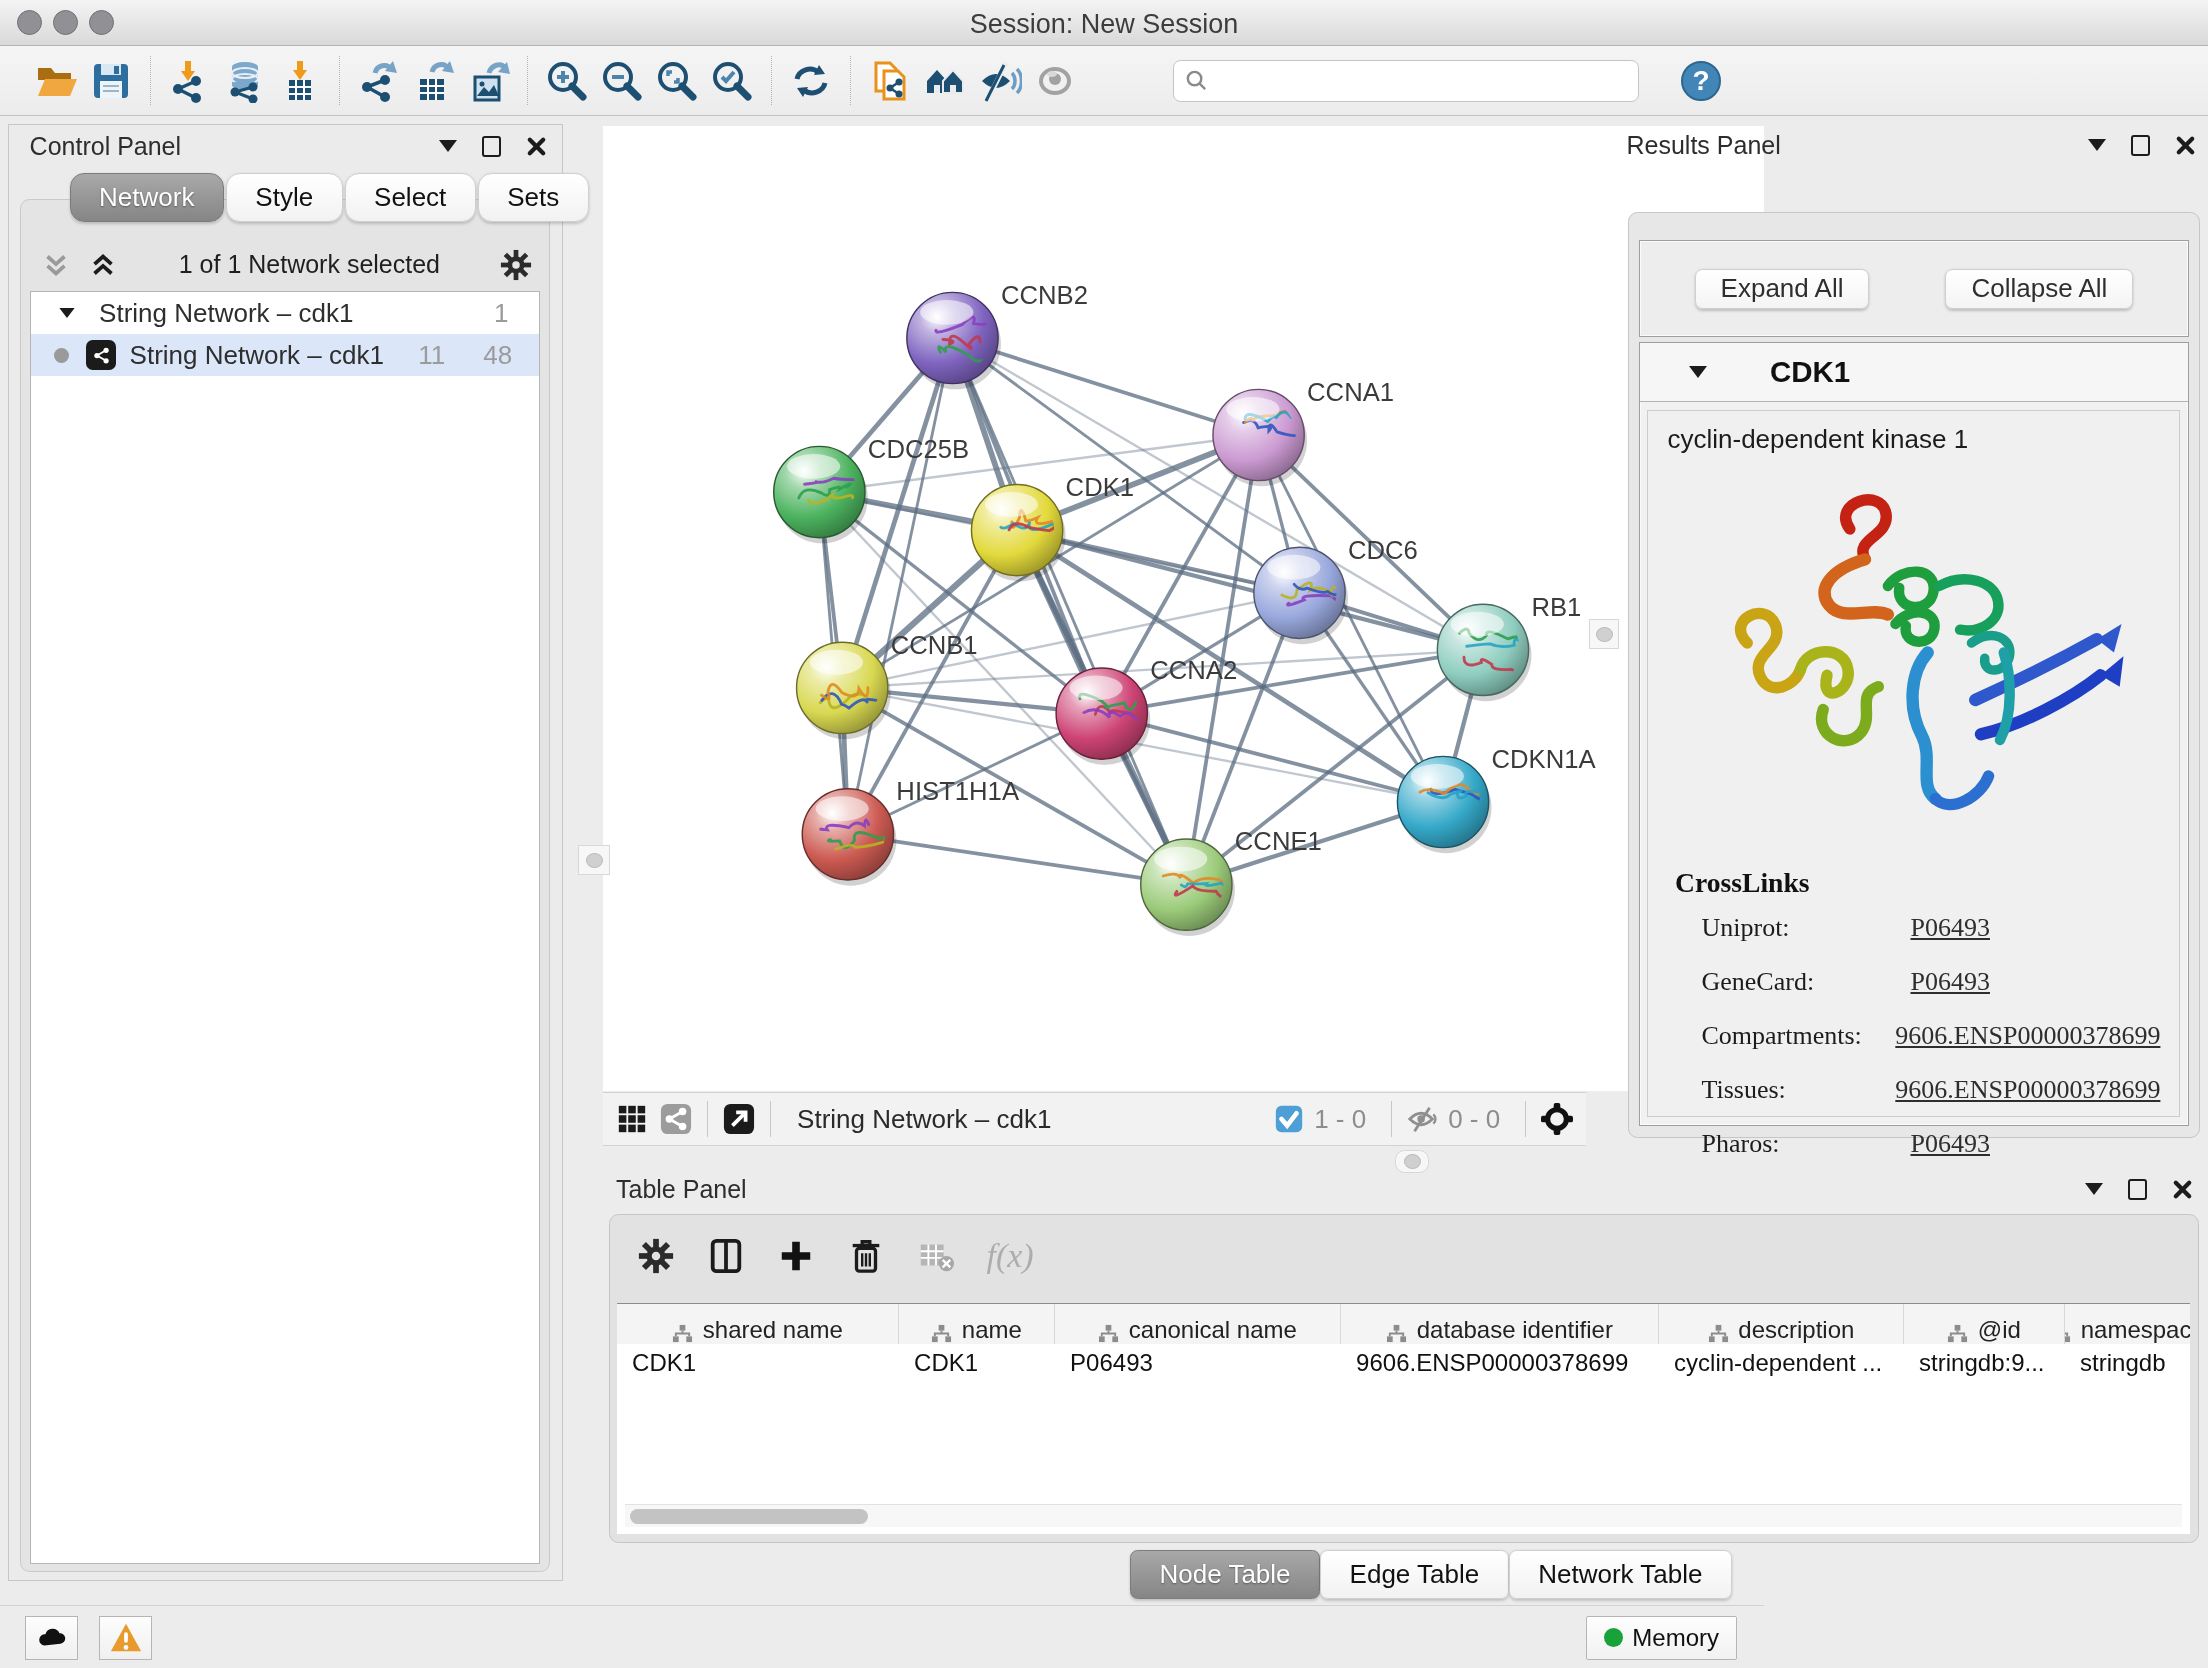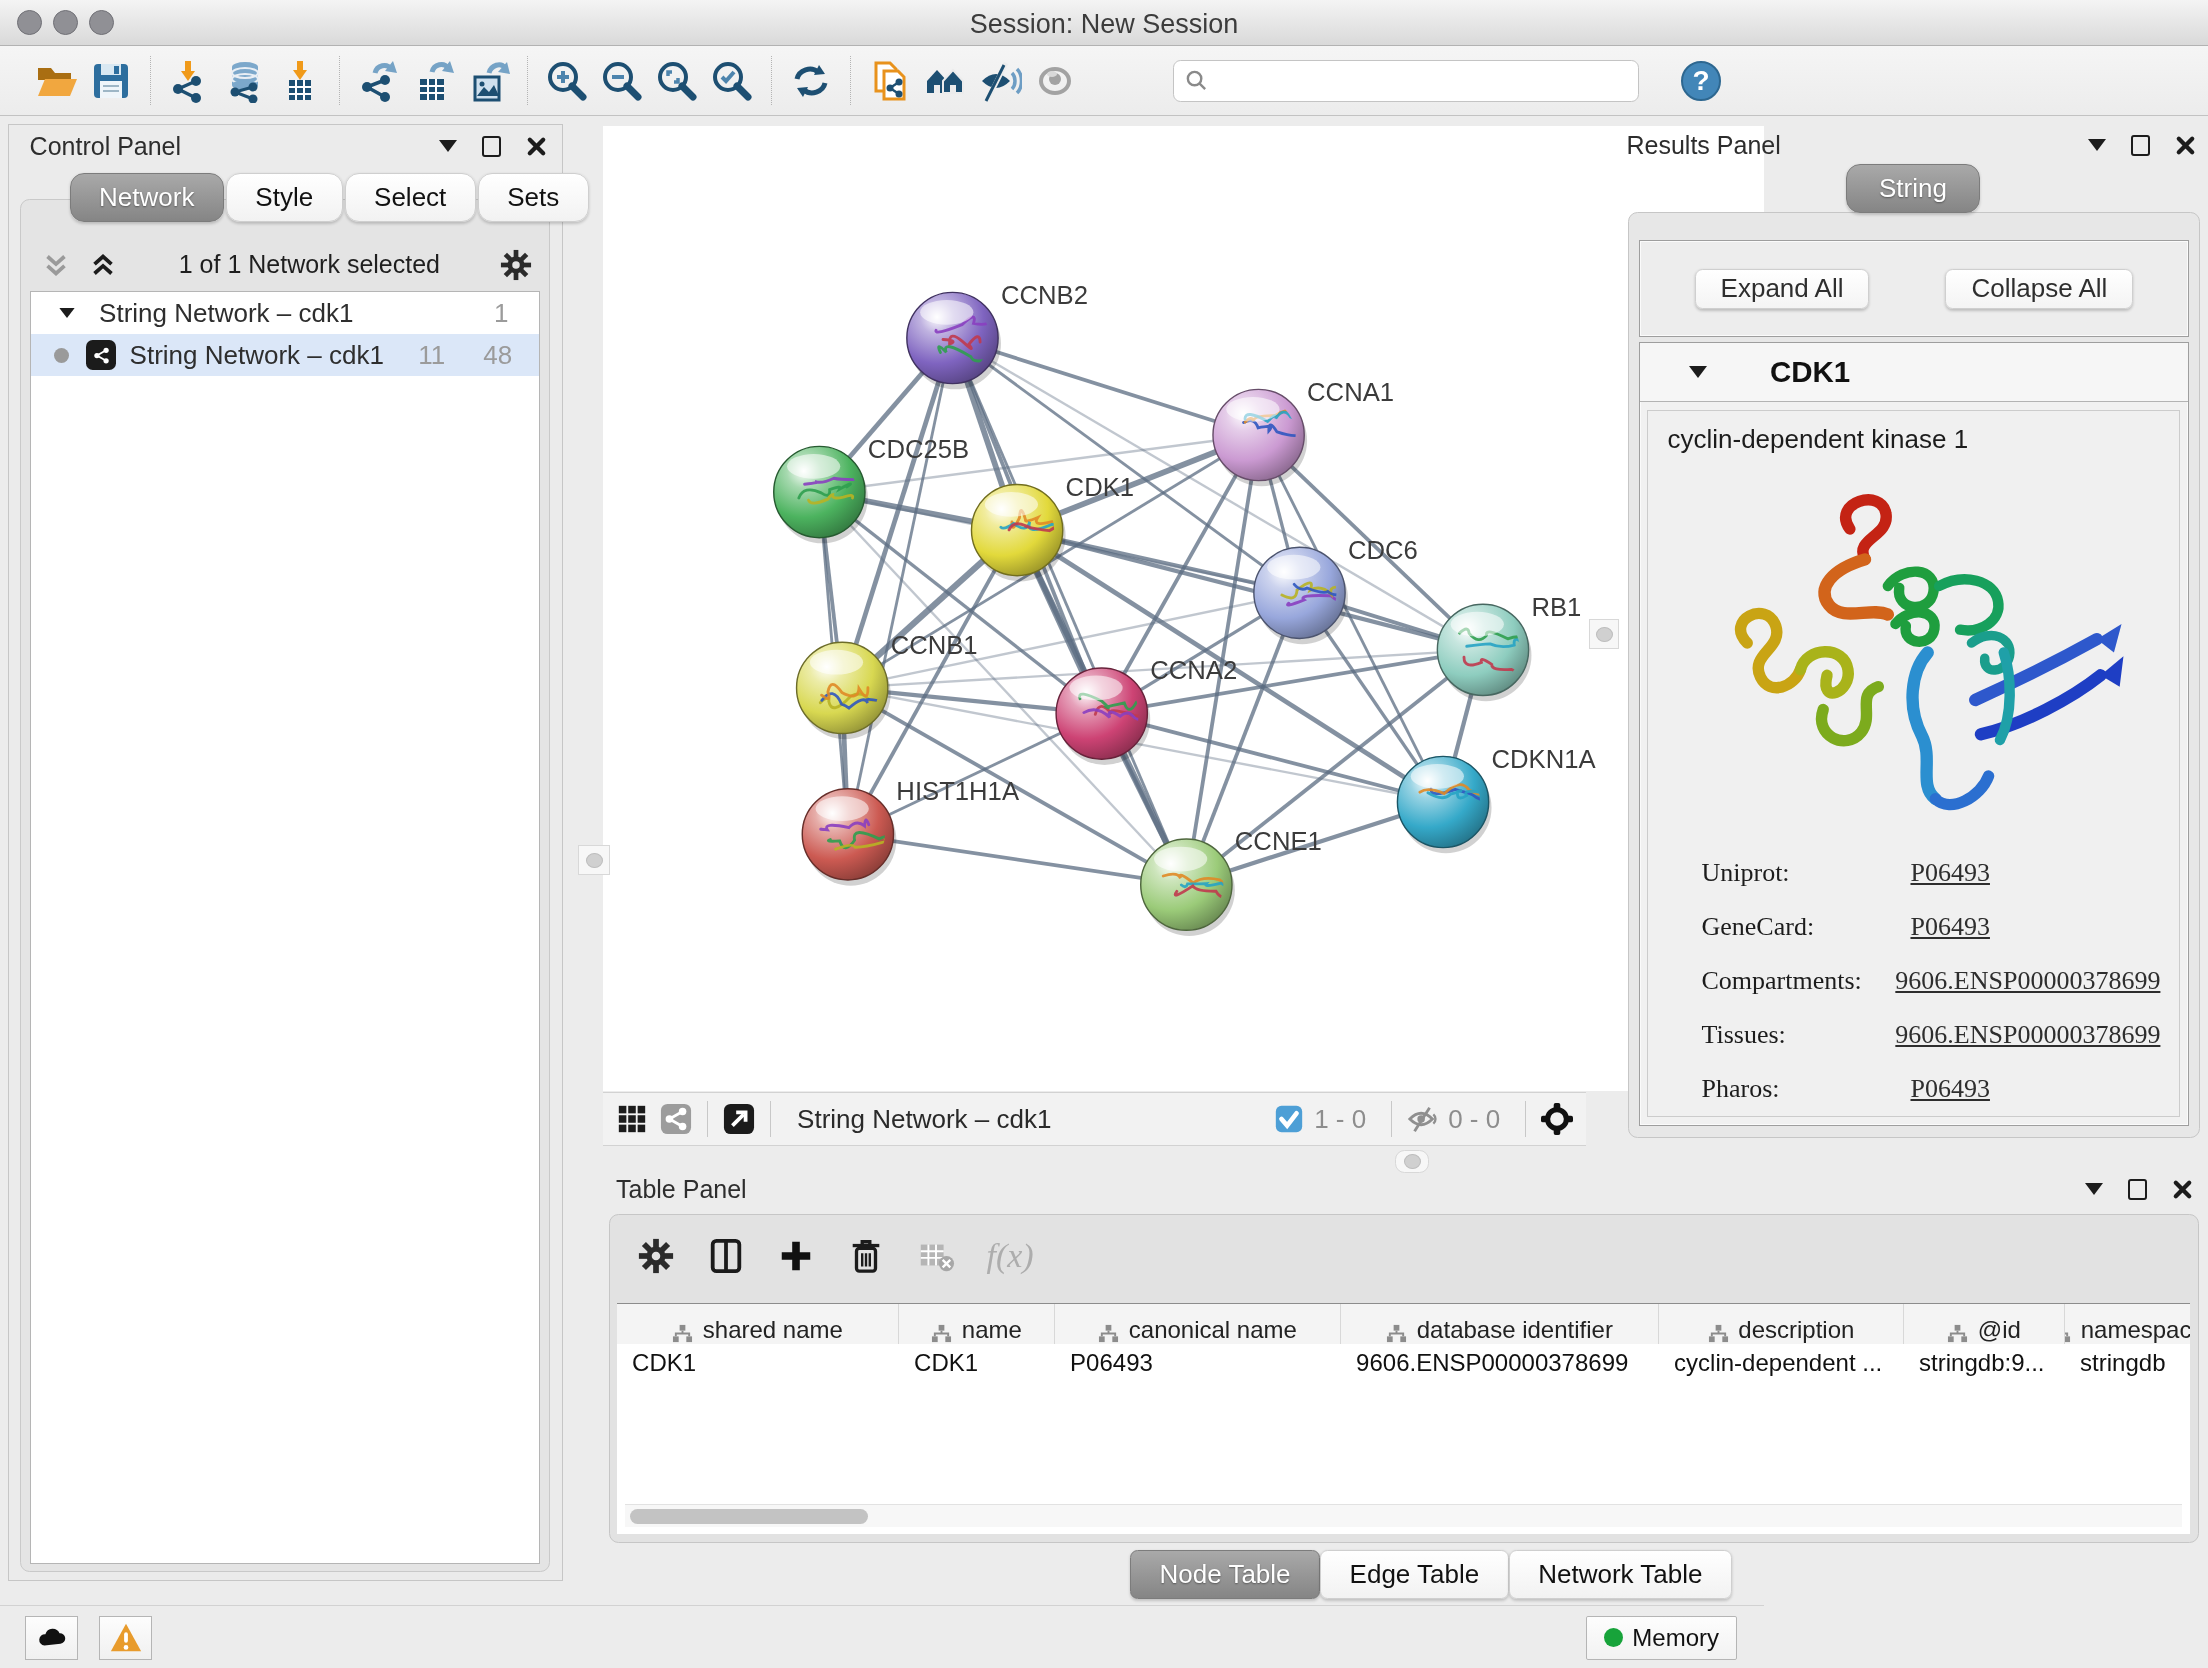--- a/index.html
+++ b/index.html
@@ -746,23 +746,20 @@
     <span class="panel-header-icons">
       <span class="tri-down"></span>
       <span class="float-ico"></span>
       <span class="x-ico">
         <svg viewBox="0 0 22 22">
             <path d="M4 4L18 18M18 4L4 18" stroke="#1c1c1c" stroke-width="4.5" stroke-linecap="round"></path>
           </svg>
         </span>
     </span>
   </div>
-  <div id="rp-tab-wrap">
-    <div class="tab sel" style="padding:0 32px">String</div>
-  </div>
   <div id="rp-body">
     <div id="rp-box1">
       <div id="rp-box1-inner">
         <div class="rp-btn">Expand All</div>
         <div class="rp-btn">Collapse All</div>
       </div>
     </div>
     <div id="rp-box2">
       <div id="rp-gene-header">
         <span class="tri-down"></span>
@@ -783,20 +780,21 @@
             <path d="M250 190c-18 20-22 58-6 88 12 24-4 52 14 66" stroke="#2b8fd0" stroke-width="13"></path>
             <path d="M258 344c16 16 48-2 56-24" stroke="#2b6fd0" stroke-width="12"></path>
             <path d="M300 240c40-18 92-44 128-64" stroke="#2e58cc" stroke-width="13"></path>
             <path d="M428 176l26-16-8 30z" fill="#2e58cc" stroke="none"></path>
             <path d="M306 276c44-10 96-38 126-62" stroke="#1e3ec4" stroke-width="13"></path>
             <path d="M432 214l24-20-4 32z" fill="#1e3ec4" stroke="none"></path>
             <path d="M330 190c8 24 10 66-4 92" stroke="#1fa0a8" stroke-width="11"></path>
           </g>
         </svg>
         <div id="crosslinks">
+          <h3>CrossLinks</h3>
           <div class="xl-row">
             <span class="xl-label">Uniprot:</span>
             <a class="xl-link">P06493</a>
             </div>
           <div class="xl-row">
             <span class="xl-label">GeneCard:</span>
             <a class="xl-link">P06493</a>
             </div>
           <div class="xl-row">
             <span class="xl-label">Compartments:</span>

